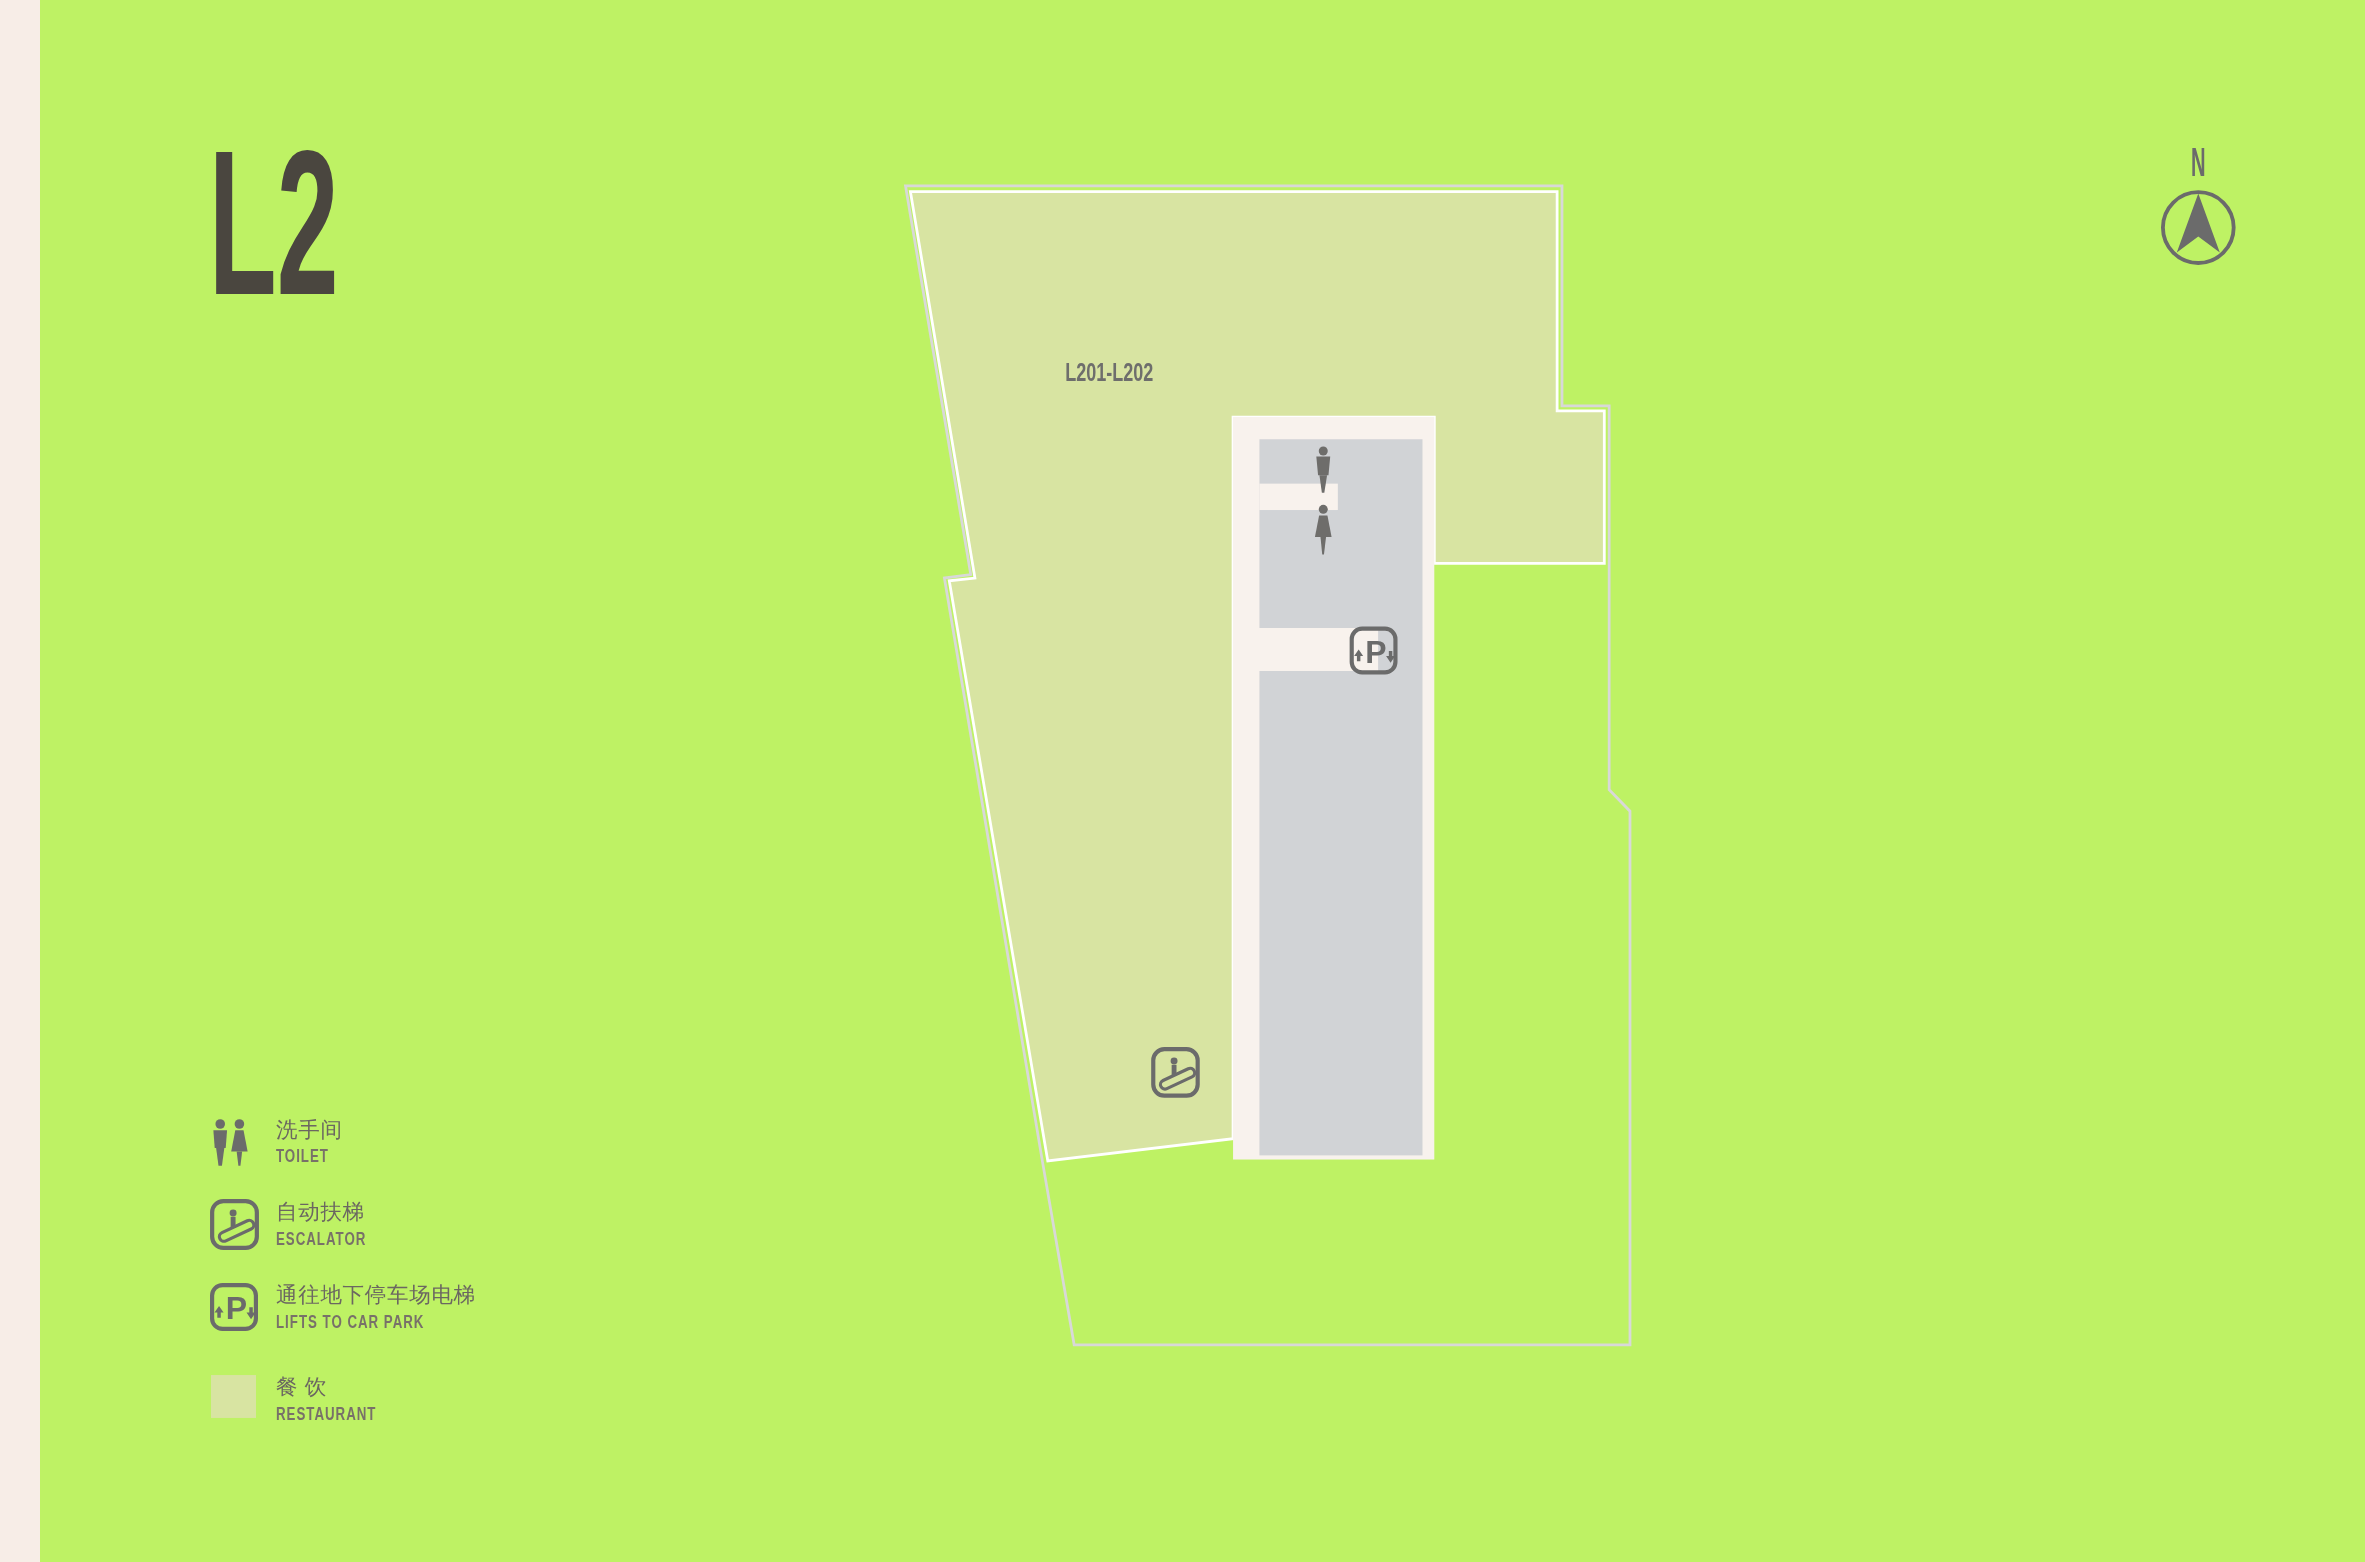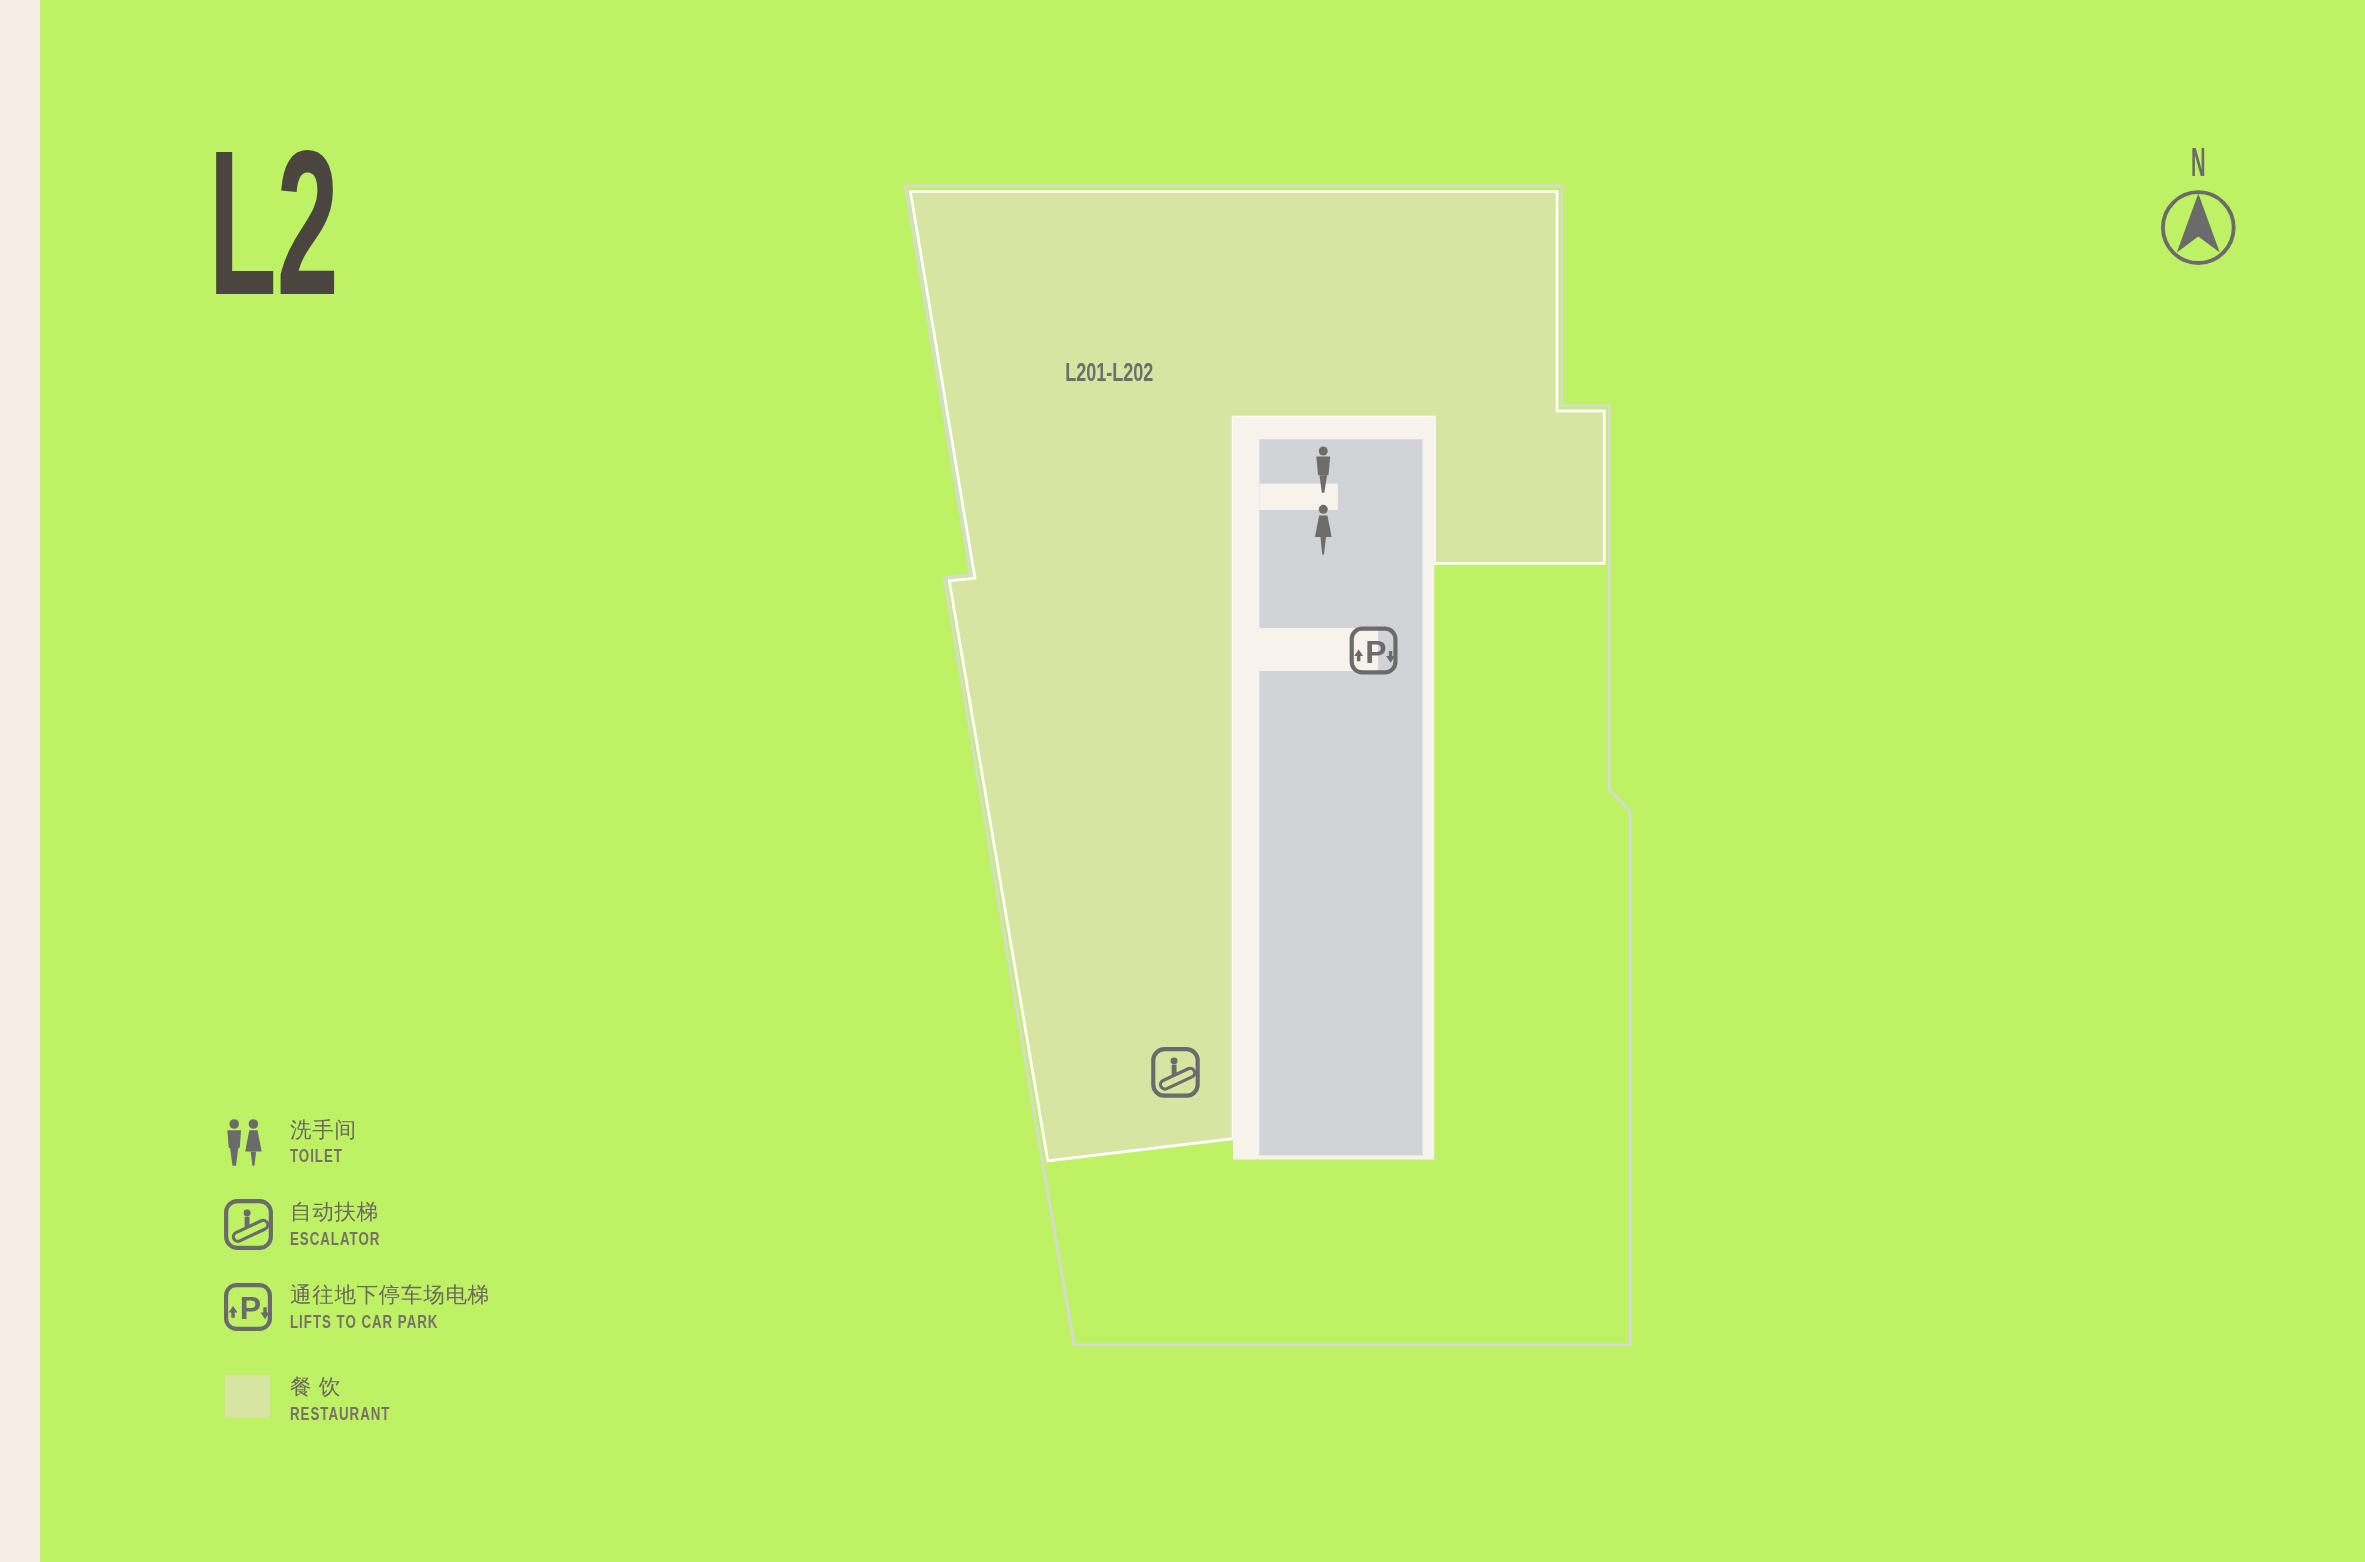--- a/index.html
+++ b/index.html
@@ -1,20 +1,20 @@
 <!DOCTYPE html>
 <html style="font-size:11px"><head>
 <meta charset="utf-8">
 <style>
   html,body{margin:0;padding:0;background:#f7ede7;}
   #stage{position:relative;width:2358px;height:1562px;background:#bef264;overflow:hidden;
          font-family:"Liberation Sans","DejaVu Sans",sans-serif;margin-left:40px;}
   #plan-svg{position:absolute;left:0;top:0;}
   
-  .legend-row{position:absolute;left:184px;width:486px;height:62px;text-align:right;}
+  .legend-row{position:absolute;left:170px;width:486px;height:62px;text-align:right;}
   .legend-icon{position:absolute;}
   .legend-zh{position:absolute;left:66px;font-size:21.5px;letter-spacing:0.7px;line-height:26px;
              color:#6b6761;white-space:nowrap;}
   .legend-en{position:absolute;left:66px;font-size:19px;line-height:19px;letter-spacing:1.4px;
              color:#787169;font-weight:bold;transform:scaleX(0.7);transform-origin:left center;
              white-space:nowrap;}
 </style>
 </head>
 <body>
 

